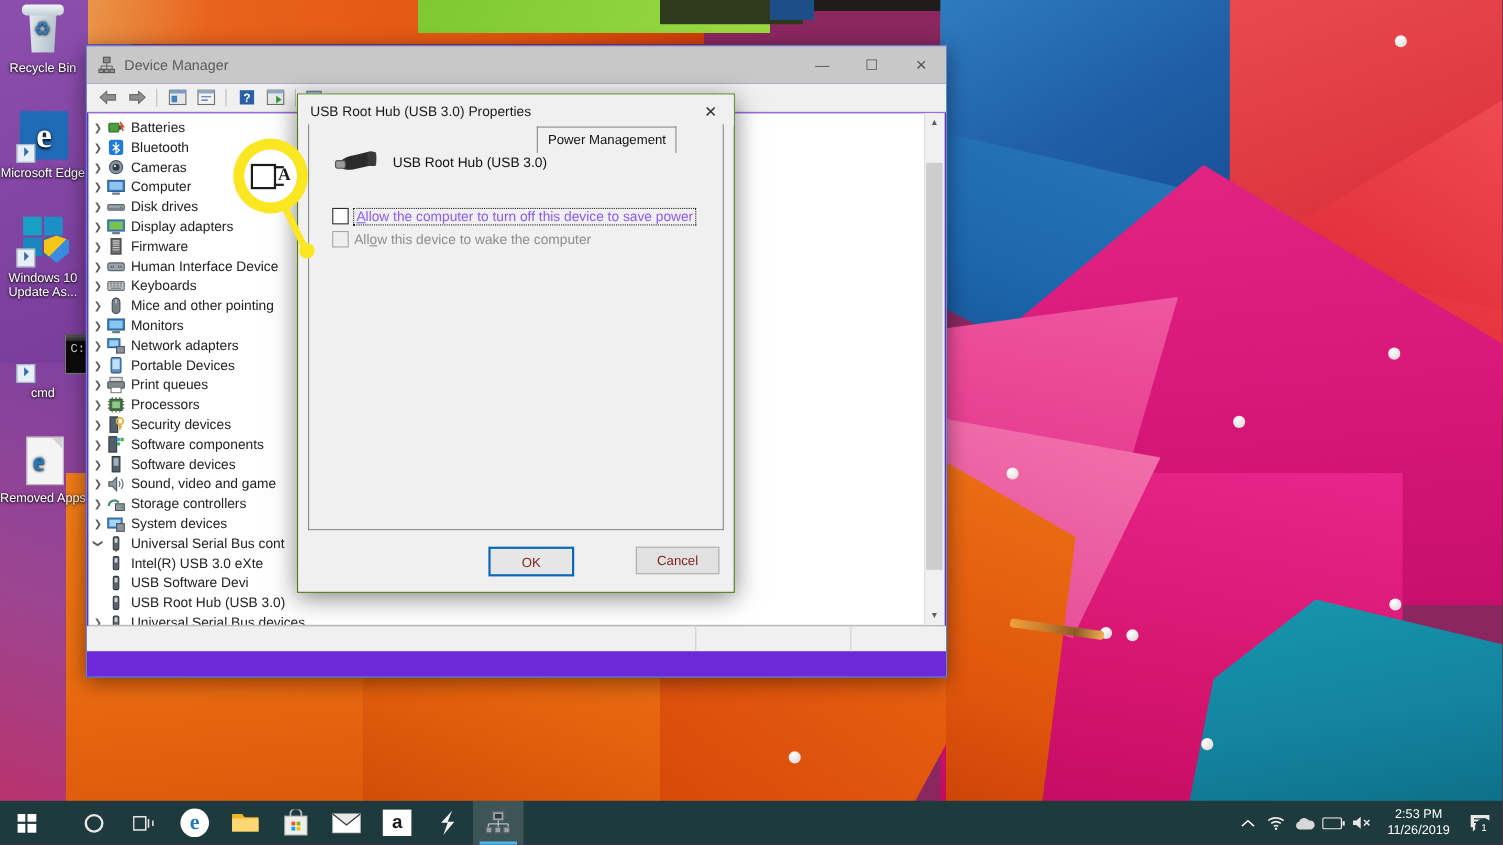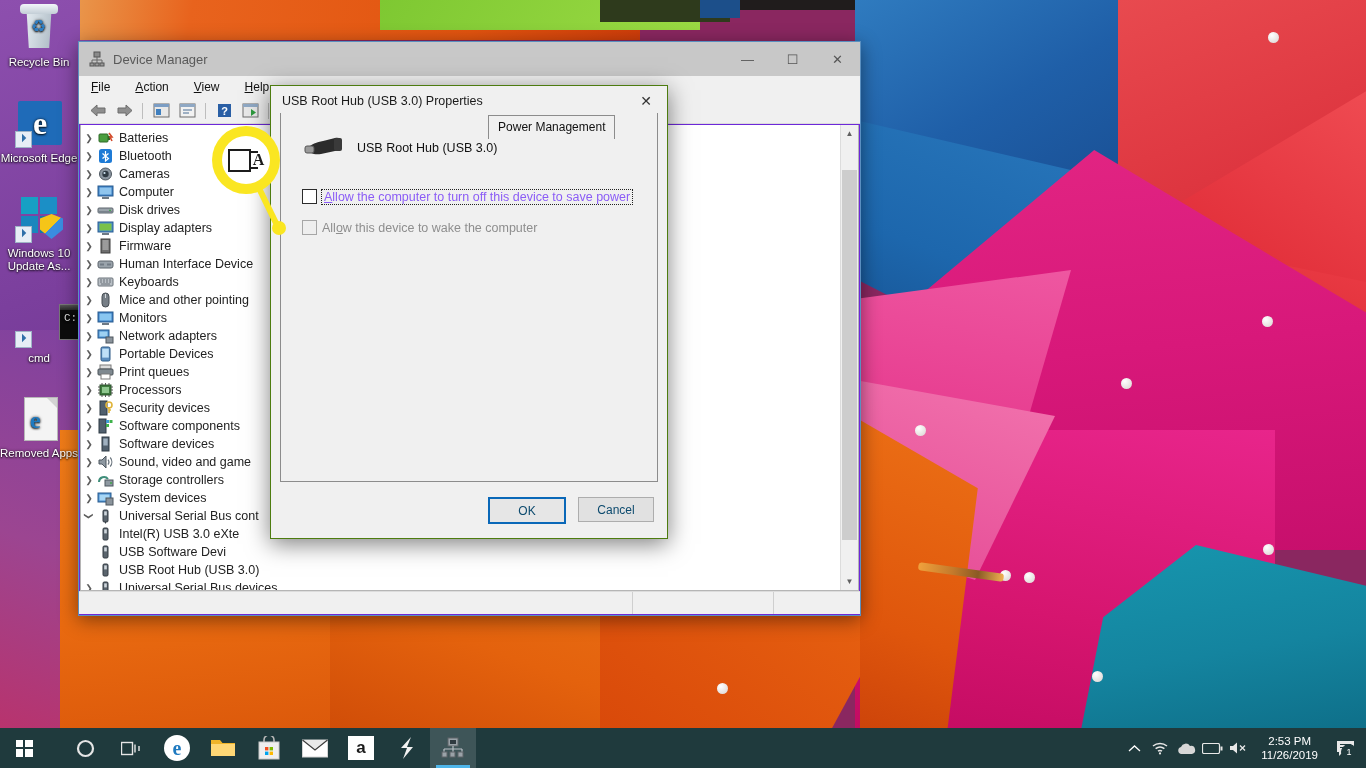--- a/index.html
+++ b/index.html
@@ -204,21 +204,21 @@
   .chkrow.first{margin-top:26px;}
   .chkbox{width:13px;height:13px;border:1px solid #2b2b2b;background:#fff;flex:none;}
   .chkbox.dis{border-color:#a6a6a6;background:#eee;}
   .chklabel{margin-left:5px;font-size:12.5px;color:#8b5cf6;}
   .chklabel.focus{outline:1px dotted #222;padding:0 2px;}
   .chklabel.dis{color:#8e8e8e;}
   .chklabel u{text-decoration:underline;}
 
   #dlg-buttons{position:absolute;right:13px;bottom:14px;display:flex;gap:12px;}
   .dbtn{width:74px;height:23px;font-size:12px;background:#e1e1e1;border:1px solid #adadad;
-    display:flex;align-items:center;justify-content:center;color:#0c4a6e;}
+    display:flex;align-items:center;justify-content:center;color:#7f1d1d;margin-left:44px;}
   .dbtn.default{border:2px solid #0a68b8;background:#e6e6e6;}
 
   
   #callout{position:absolute;left:212px;top:126px;width:68px;height:68px;
     border-radius:50%;background:#fae621;display:flex;align-items:center;
     justify-content:center;}
   #callout-inner{width:48px;height:48px;border-radius:50%;background:#fff;
     display:flex;align-items:center;justify-content:center;gap:2px;}
   #callout-chk{width:19px;height:19px;border:2px solid #1c1c1c;background:#fff;}
   #callout-a{font:700 16px "Liberation Serif",serif;color:#1c1c1c;position:relative;}
@@ -361,26 +361,20 @@
       </svg>
     </div>
     <div id="dm-title-text">Device Manager</div>
     <div class="winbtns">
       <div class="winbtn">—</div>
       <div class="winbtn">☐</div>
       <div class="winbtn close">✕</div>
     </div>
   </div>
 
-  <div id="dm-menubar">
-      <span><u>F</u>ile</span>
-      <span><u>A</u>ction</span>
-      <span><u>V</u>iew</span>
-      <span><u>H</u>elp</span>
-    </div>
 
   <div id="dm-toolbar">
     <div class="tb-ico">
       <svg width="17" height="13" viewBox="0 0 17 13">
           <path d="M7 1 L1 6.5 L7 12 L7 9 L15 9 L15 4 L7 4 Z" fill="#8e8e8e" stroke="#6d6d6d"></path>
         </svg>
       </div>
     <div class="tb-ico">
       <svg width="17" height="13" viewBox="0 0 17 13">
           <path d="M10 1 L16 6.5 L10 12 L10 9 L2 9 L2 4 L10 4 Z" fill="#8e8e8e" stroke="#6d6d6d"></path>
@@ -690,21 +684,21 @@
         </svg>
       </div>
       <div id="dev-name">USB Root Hub (USB 3.0)</div>
     </div>
 
     <div class="chkrow first">
       <div class="chkbox"></div>
       <div class="chklabel focus"><u>A</u><span id="cb0txt">llow the computer to turn off this device to save power</span></div>
     </div>
 
-    <div class="chkrow" style="margin-top:16px">
+    <div class="chkrow" style="margin-top:6px">
       <div class="chkbox dis"></div>
       <div class="chklabel dis">All<u>o</u><span id="cb1txt">w this device to wake the computer</span></div>
     </div>
   </div>
 
   <div id="dlg-buttons">
     <div class="dbtn default">OK</div>
     <div class="dbtn">Cancel</div>
   </div>
 </div>

